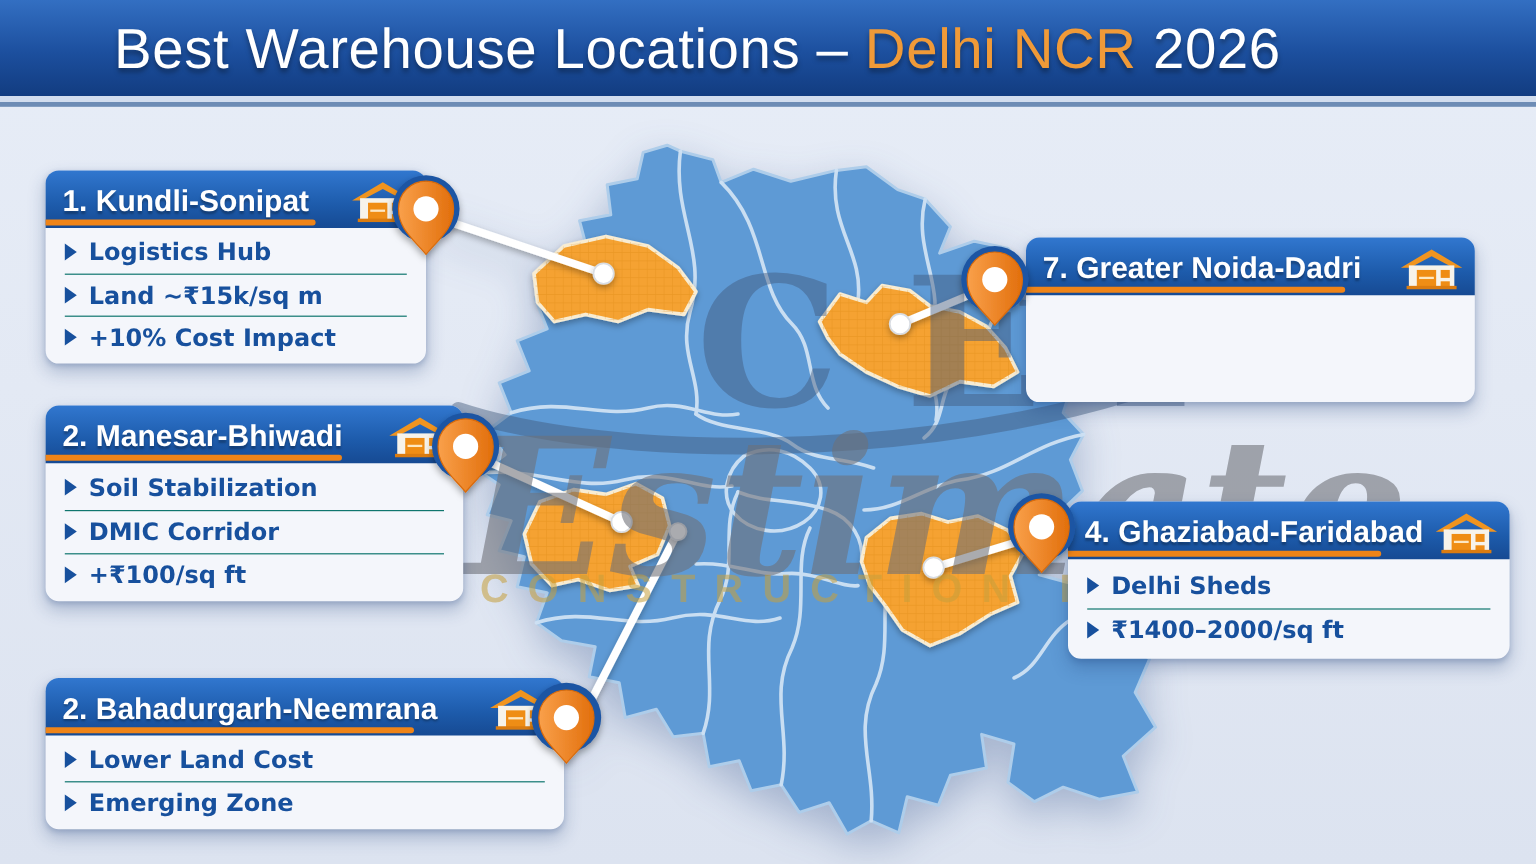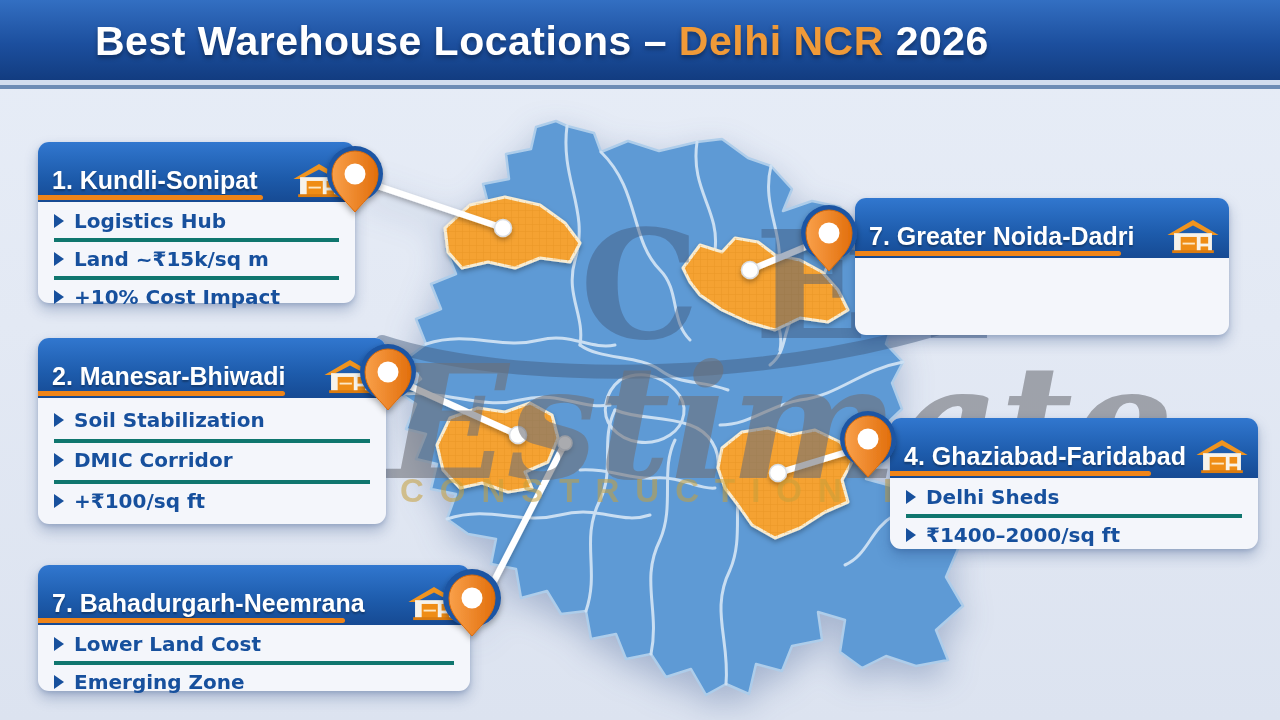--- a/index.html
+++ b/index.html
@@ -11,21 +11,21 @@
   body{font-family:"Liberation Sans",sans-serif;background:#c9d2e4;}
   #stage{position:relative;width:1280px;height:720px;overflow:hidden;
          background:linear-gradient(180deg,#e7edf7 0%,var(--bg,#e3e9f4) 45%,#dce3f0 100%);}
 
   
   .topbar{position:absolute;left:0;top:0;width:1280px;height:80px;
           background:linear-gradient(180deg,#336fc2 0%, #1c4f9e 55%, #123c80 100%);}
   .topbar .strip1{position:absolute;left:0;top:80px;width:100%;height:5px;background:#d2ddee;}
   .topbar .strip2{position:absolute;left:0;top:85px;width:100%;height:4px;background:#6d8cb5;}
   .title{position:absolute;left:95px;top:0;height:80px;line-height:82px;white-space:nowrap;
-         font-size:41px;font-weight:bold;color:#ffffff;letter-spacing:.5px;
+         font-size:47px;font-weight:normal;color:#ffffff;letter-spacing:.5px;
          text-shadow:0 3px 4px rgba(0,0,0,.35);}
   .title .hl{color:var(--hl,#f09a38);}
 
   
   .layer{position:absolute;left:0;top:0;width:1280px;height:720px;pointer-events:none;}
   #mapsvg{filter:drop-shadow(0 12px 16px rgba(35,70,130,.30));}
 
   
   .wm-cei{font-family:"DejaVu Serif",serif;font-weight:bold;font-size:150px;letter-spacing:55px;
           fill:#41587b;opacity:.45;}
@@ -33,29 +33,29 @@
           fill:#6e7077;opacity:.58;}
   .wm-con{font-family:"Liberation Sans",sans-serif;font-weight:bold;font-size:33px;letter-spacing:16px;
           fill:#c7a03c;opacity:.55;}
 
   
   .card{position:absolute;background:#f4f6fb;border-radius:11px;
         box-shadow:0 7px 14px rgba(30,60,120,.28), 0 2px 4px rgba(30,60,120,.18);
         display:flex;flex-direction:column;}
   .card-head{position:relative;height:44px;flex:0 0 44px;border-radius:11px 11px 0 0;
              background:linear-gradient(180deg,#3177cf 0%, var(--chead,#1d5bab) 60%, #164a93 100%);
-             display:flex;align-items:center;padding:16px 10px 0 14px;}
+             display:flex;align-items:center;padding:4px 10px 0 14px;}
   .card-title{color:#ffffff;font-weight:bold;font-size:25px;white-space:nowrap;flex:1 1 auto;
               text-shadow:0 2px 2px rgba(0,0,0,.3);}
   .head-underline{position:absolute;left:0;bottom:2px;height:5px;width:71%;
                   background:var(--accent,#ef8418);border-radius:0 3px 3px 0;}
   .wh-icon{flex:0 0 auto;margin-left:6px;display:flex;align-items:center;}
   .card-body{flex:1 1 auto;display:flex;flex-direction:column;justify-content:space-evenly;
              padding:2px 16px 4px 16px;}
-  .row{display:flex;align-items:center;border-top:4px solid #0f766e;min-height:34px;}
+  .row{display:flex;align-items:center;border-top:1px solid #0f766e;min-height:34px;}
   .row:first-child{border-top:none;}
   .tri{width:0;height:0;border-left:10px solid var(--ctext,#17509d);
        border-top:7px solid transparent;border-bottom:7px solid transparent;
        margin-right:10px;flex:0 0 auto;}
   .pt{font-family:"DejaVu Sans",sans-serif;font-weight:bold;font-size:20px;
       color:var(--ctext,#17509d);white-space:nowrap;}
 </style>
 </head>
 <body>
 
@@ -164,21 +164,21 @@
           <span class="tri"></span>
           <span class="pt">Land ~₹15k/sq m</span>
         </div>
         <div class="row">
           <span class="tri"></span>
           <span class="pt">+10% Cost Impact</span>
         </div>
       </div>
   </div>
 
-  <div class="card" style="left:38px;top:338px;width:348px;height:186px">
+  <div class="card" style="left:38px;top:338px;width:348px;height:163px">
     <div class="card-head">
       <span class="card-title">2. Manesar-Bhiwadi</span>
       <span class="wh-icon">
         <svg width="52" height="36" viewBox="0 0 54 38">
             <path d="M0 18 L27 2 L54 18 L46 18 L27 8 L8 18 Z" fill="#f0941f"></path>
             <rect x="7" y="16" width="40" height="19" fill="#f7f3ea"></rect>
             <rect x="14" y="20" width="17" height="15" fill="#ef8d15"></rect>
             <rect x="16" y="26" width="13" height="2" fill="#fde7c2"></rect>
             <rect x="35" y="20" width="8" height="7" fill="#ef8d15"></rect>
             <rect x="35" y="30" width="8" height="5" fill="#ef8d15"></rect>
@@ -246,21 +246,21 @@
         </div>
         <div class="row">
           <span class="tri"></span>
           <span class="pt">₹1400–2000/sq ft</span>
         </div>
       </div>
   </div>
 
   <div class="card" style="left:38px;top:565px;width:432px;height:126px">
     <div class="card-head">
-      <span class="card-title">7. Bahadurgarh-Neemrana</span>
+      <span class="card-title">2. Bahadurgarh-Neemrana</span>
       <span class="wh-icon">
         <svg width="52" height="36" viewBox="0 0 54 38">
             <path d="M0 18 L27 2 L54 18 L46 18 L27 8 L8 18 Z" fill="#f0941f"></path>
             <rect x="7" y="16" width="40" height="19" fill="#f7f3ea"></rect>
             <rect x="14" y="20" width="17" height="15" fill="#ef8d15"></rect>
             <rect x="16" y="26" width="13" height="2" fill="#fde7c2"></rect>
             <rect x="35" y="20" width="8" height="7" fill="#ef8d15"></rect>
             <rect x="35" y="30" width="8" height="5" fill="#ef8d15"></rect>
             <rect x="5" y="34" width="44" height="3" fill="#db7c10"></rect>
           </svg>

